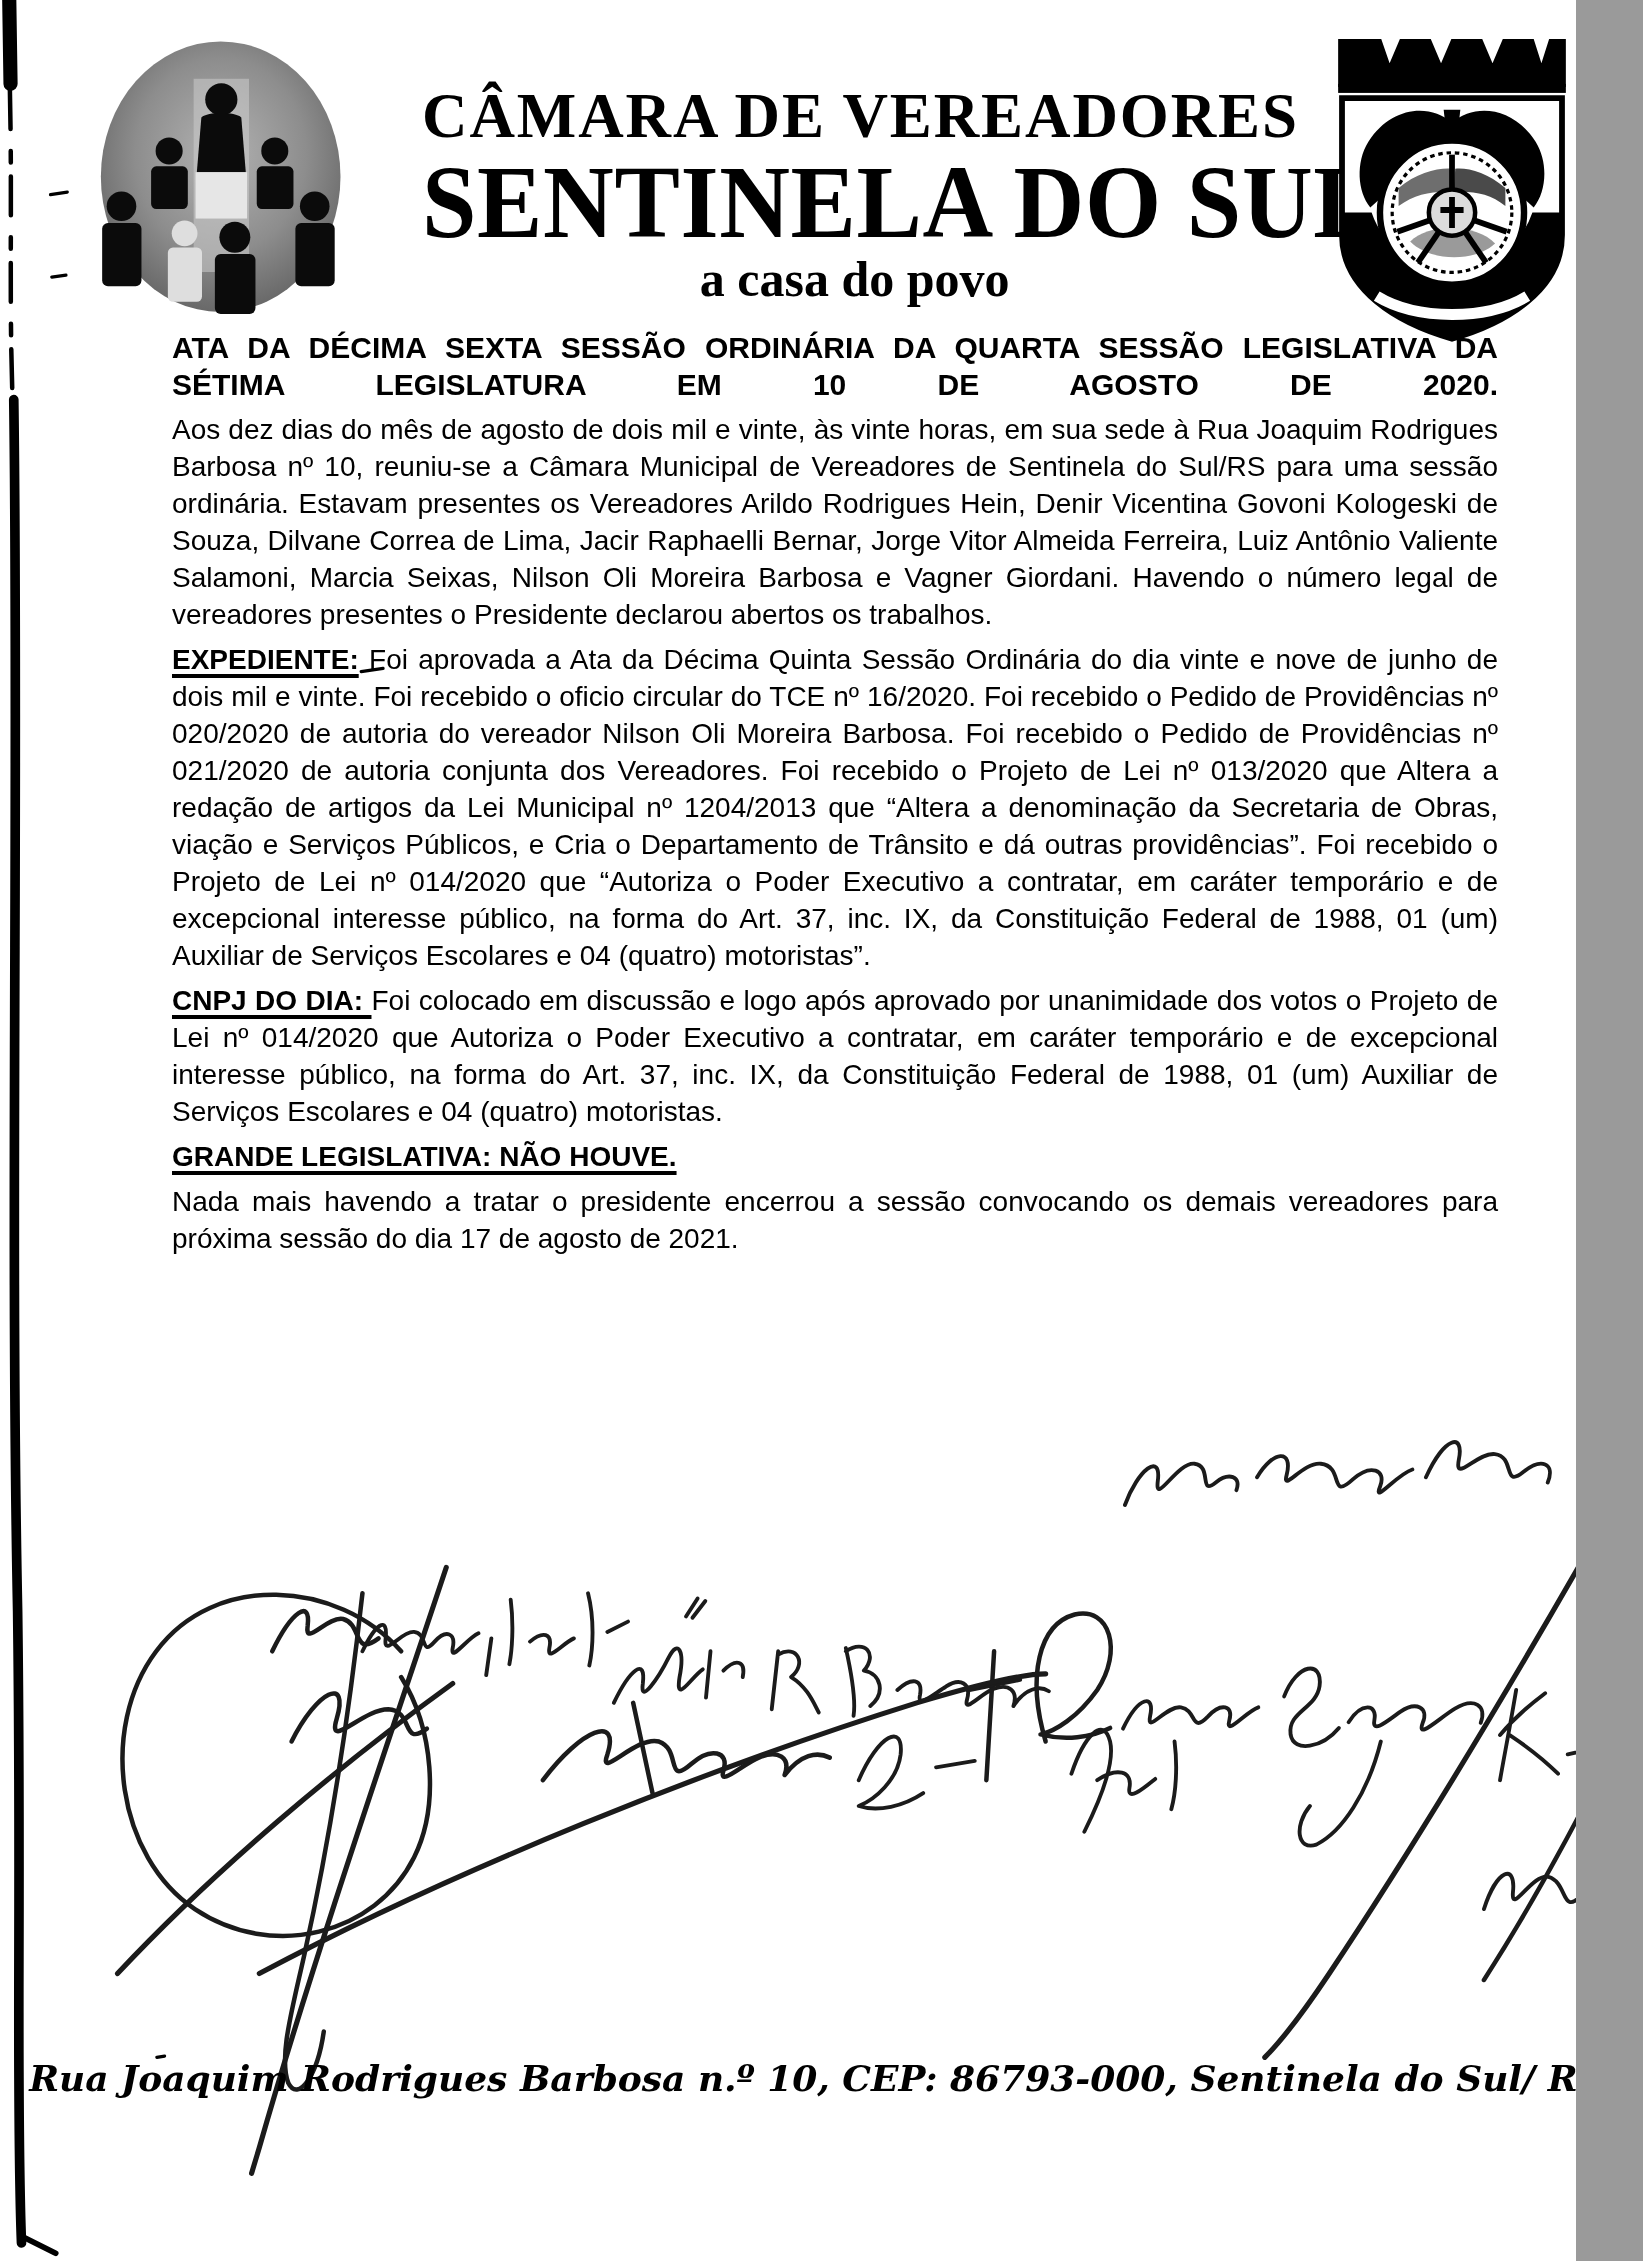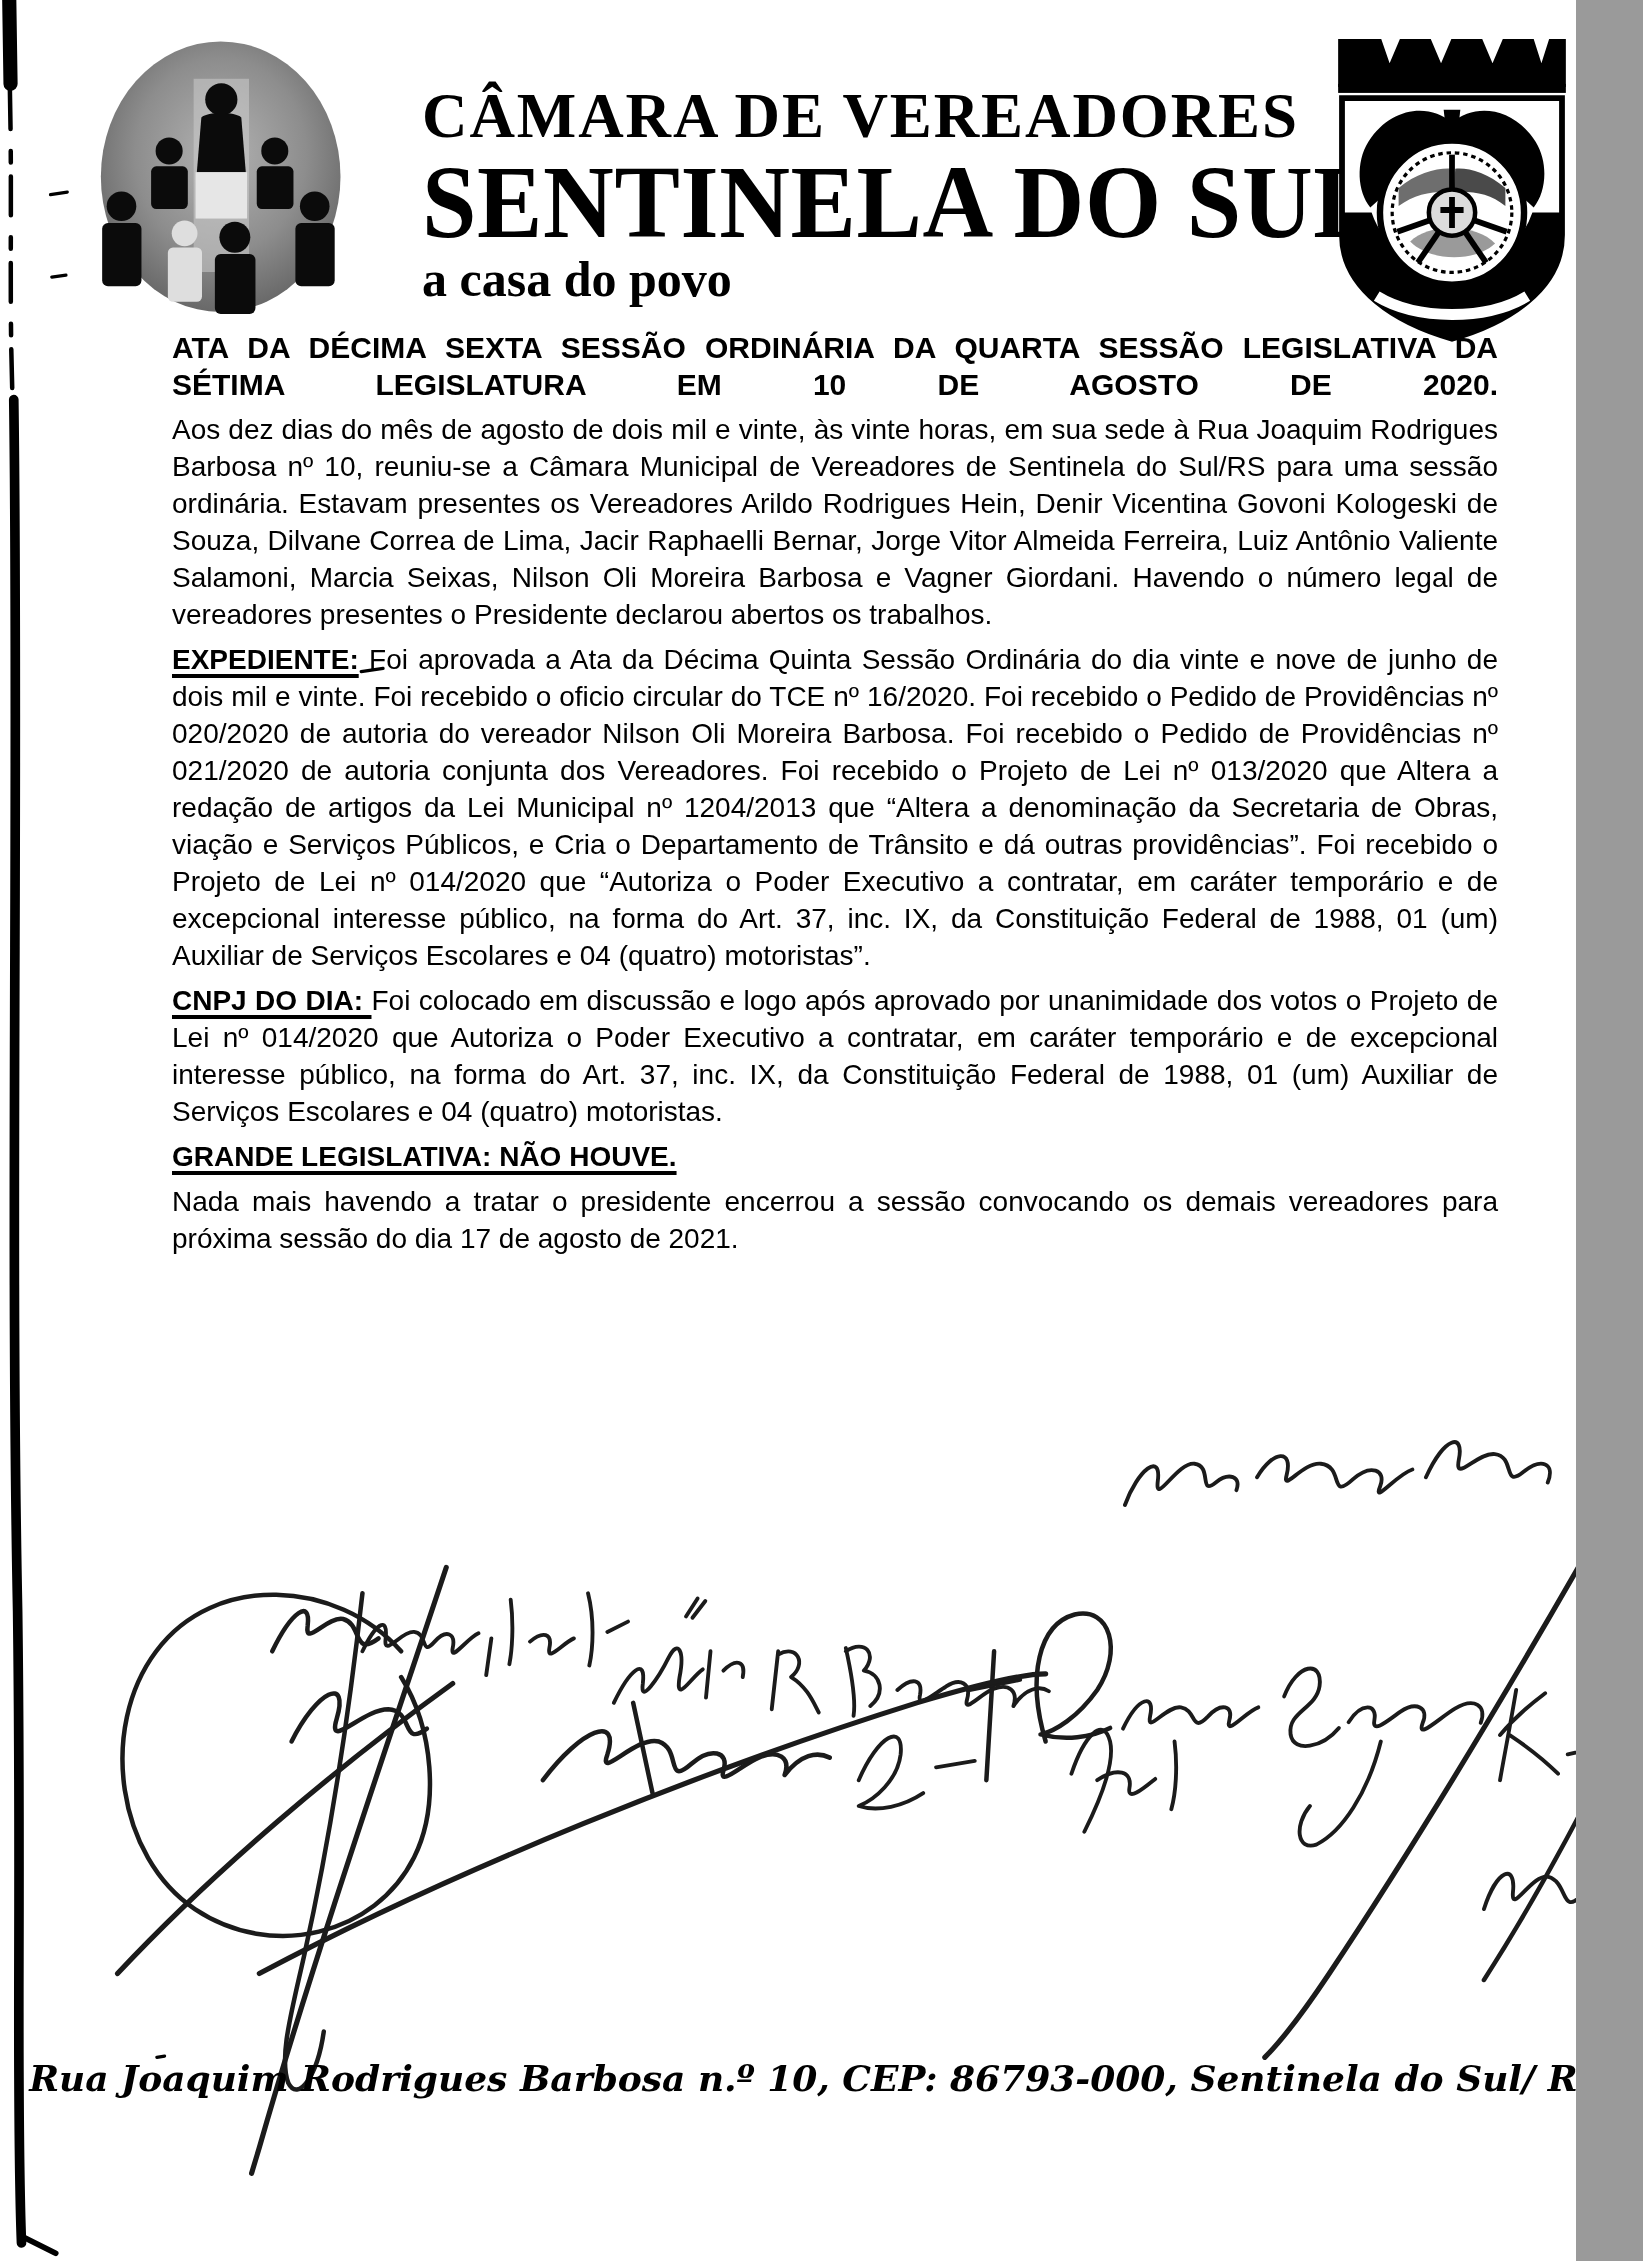--- a/index.html
+++ b/index.html
@@ -16,21 +16,21 @@
     font-family:"Liberation Serif",serif;font-weight:700;
     font-size:63px;letter-spacing:1.9px;line-height:1.04;white-space:nowrap;
   }
   .org2{
     font-family:"Liberation Serif",serif;font-weight:700;
     font-size:98px;letter-spacing:0.6px;line-height:1.0;white-space:nowrap;
     transform:scaleY(1.06);transform-origin:top;
   }
   .tagline{
     font-family:"Liberation Serif",serif;font-weight:700;
-    font-size:50px;text-align:left;padding-right:11.6px;margin-top:2.6px;
+    font-size:50px;text-align:center;padding-right:11.6px;margin-top:2.6px;
   }
   .crest{position:absolute;left:1333px;top:19.3px;width:238px;height:326px;}
   
   .doc{
     position:absolute;left:164px;top:321px;width:1342px;
     font-size:28px;line-height:37px;text-align:justify;
   }
   .doc p{margin:8px;}
   .doc .title{font-weight:700;font-size:30px;text-align-last:justify;}
   .label{

